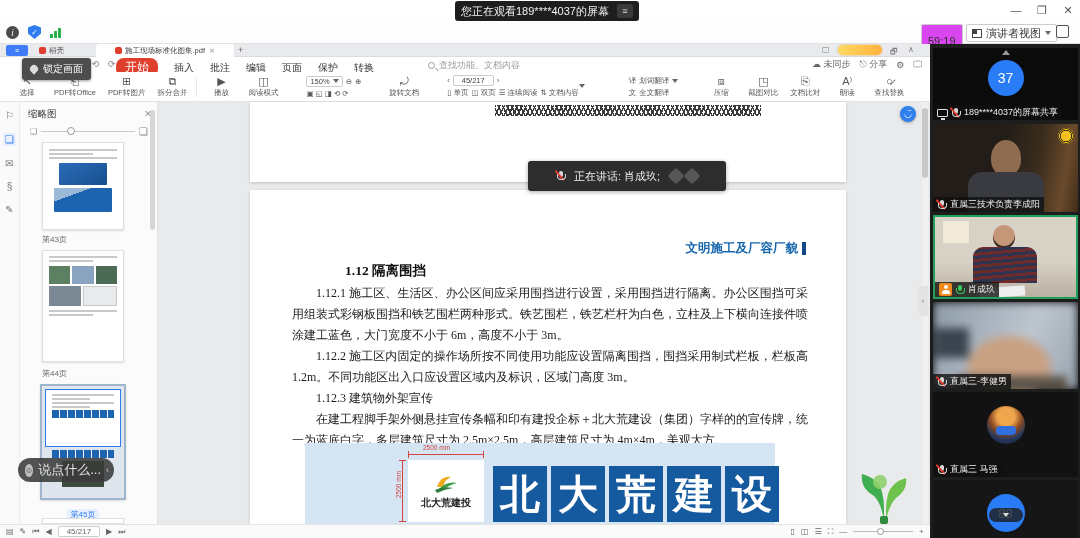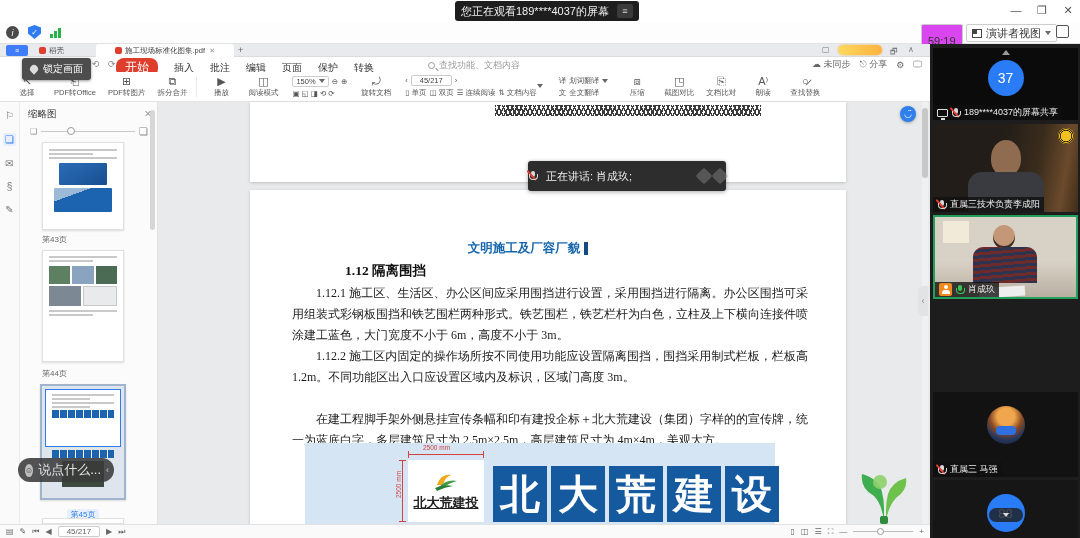--- a/index.html
+++ b/index.html
@@ -60,21 +60,21 @@
   .tooltip-lock{left:22px;top:58px;height:22px;background:#4d4d4d;border-radius:3px;color:#fff;
     display:flex;align-items:center;gap:5px;padding:0 8px;font-size:10px;z-index:30;box-shadow:0 1px 3px rgba(0,0,0,.4);}
   .pin-glyph{width:8px;height:8px;background:#ddd;border-radius:50% 50% 50% 0;transform:rotate(-45deg);}
   .undo-icons{left:92px;top:59px;color:#8a8a8a;font-size:9px;letter-spacing:3px;}
   
   .ribbon{left:0;top:72px;width:930px;height:30px;background:#fff;border-bottom:1px solid #e4e4e4;
     display:flex;align-items:center;padding-left:6px;}
   .rb{display:flex;flex-direction:column;align-items:center;justify-content:center;margin:0 6px;min-width:30px;}
   .rb .ic{font-size:11px;color:#555;line-height:12px;height:13px;}
   .rb .lb{font-size:7.5px;color:#555;white-space:nowrap;}
-  .rb2{display:flex;flex-direction:column;gap:2px;margin:0 8px;}
+  .rb2{display:flex;flex-direction:column;gap:2px;margin:0 22px;}
   .rline{display:flex;align-items:center;gap:3px;font-size:7.5px;color:#555;}
   .zoombox{border:1px solid #ccc;border-radius:2px;padding:0 3px;font-size:7.5px;color:#444;display:flex;gap:3px;align-items:center;}
   .pgbox{border:1px solid #ccc;border-radius:2px;padding:0 8px;font-size:7.5px;color:#444;}
   .vsep{width:1px;height:20px;background:#e8e8e8;margin:0 3px;}
   
   .content{left:0;top:102px;width:930px;height:422px;background:#e9eaec;overflow:hidden;}
   
   .lstrip{left:0;top:102px;width:20px;height:422px;background:#fafafa;border-right:1px solid #ececec;
     display:flex;flex-direction:column;align-items:center;padding-top:8px;gap:12px;}
   .lstrip span{font-size:10px;color:#777;}
@@ -93,35 +93,35 @@
   .bluebox{background:#1c63b0;border-radius:1px;}
   .minibanner{height:8px;margin:2px 6px;background:repeating-linear-gradient(90deg,#1c63b0 0 7px,#fff 7px 8px);}
   .scrollb{background:#d6d6d6;border-radius:3px;}
   
   .page{background:#fff;box-shadow:0 1px 3px rgba(0,0,0,.18);}
   .hatch{background:
      repeating-linear-gradient(64deg,transparent 0 2.5px,#3a3a3a 2.5px 4px),
      repeating-linear-gradient(-64deg,transparent 0 2.5px,#3a3a3a 2.5px 4px);}
   .docserif{font-family:"Liberation Serif","DejaVu Serif",serif;}
   .p44title{font-size:13px;color:#1a1a1a;letter-spacing:3px;text-align:center;}
-  .sechead{color:#1566ad;font-weight:bold;font-size:12.5px;display:flex;align-items:center;gap:4px;justify-content:center;}
+  .sechead{color:#1566ad;font-weight:bold;font-size:12.5px;display:flex;align-items:center;gap:4px;justify-content:flex-end;}
   .sechead .bar{width:4px;height:13px;background:#134a86;}
   .h112{font-weight:bold;font-size:13.5px;color:#111;}
   .para{font-size:12px;line-height:21px;color:#1b1b1b;text-align:justify;text-indent:2em;}
   
   .bannerfig{background:#d6e5f4;}
   .dim{color:#d4443f;font-size:6.5px;}
   .dimline-h{height:1px;background:#d4443f;position:relative;}
   .dimline-h::before,.dimline-h::after{content:"";position:absolute;top:-3px;width:1px;height:7px;background:#d4443f;}
   .dimline-h::before{left:0;} .dimline-h::after{right:0;}
   .dimline-v{width:1px;background:#d4443f;position:relative;}
   .dimline-v::before,.dimline-v::after{content:"";position:absolute;left:-3px;height:1px;width:7px;background:#d4443f;}
   .dimline-v::before{top:0;} .dimline-v::after{bottom:0;}
   .logobox{background:#fff;display:flex;flex-direction:column;align-items:center;justify-content:center;gap:1px;}
-  .logobox .cap{font-size:13px;font-weight:bold;color:#222;text-decoration:underline;}
+  .logobox .cap{font-size:10px;font-weight:bold;color:#222;}
   .bsq{width:54px;height:56px;background:#15599f;color:#fff;display:flex;align-items:center;justify-content:center;
     font-size:40px;font-weight:bold;font-family:"Liberation Serif","DejaVu Serif",serif;}
   
   .aibtn{width:16px;height:16px;border-radius:50%;background:#2f80ed;color:#fff;font-size:9px;
     display:flex;align-items:center;justify-content:center;box-shadow:0 1px 3px rgba(0,0,0,.3);}
   .collapse-handle{width:10px;height:30px;background:#e3e3e3;border-radius:5px 0 0 5px;color:#888;
     font-size:9px;display:flex;align-items:center;justify-content:center;}
   .docscroll{width:6px;background:#f0f0f0;}
   .docscroll i{display:block;width:6px;background:#c8c8c8;border-radius:3px;}
   .plant svg{display:block;}
@@ -134,21 +134,21 @@
   .statusbar .track i{position:absolute;left:24px;top:-3px;width:7px;height:7px;background:#fff;border:1px solid #999;border-radius:50%;}
   
   .chatbar{left:18px;top:458px;width:96px;height:24px;background:rgba(58,58,58,.88);border-radius:12px;
     display:flex;align-items:center;gap:5px;padding:0 7px;z-index:40;}
   .chatbar .emoji{width:13px;height:13px;border-radius:50%;background:#bdbdbd;color:#3a3a3a;font-size:8px;
     display:flex;align-items:center;justify-content:center;}
   .chatbar .ph{color:#e0e0e0;font-size:13px;white-space:nowrap;}
   .chatbar .lt{margin-left:auto;color:#cfcfcf;font-size:9px;}
   
   .toast{left:528px;top:161px;width:198px;height:30px;background:#2d2d2d;border-radius:3px;z-index:35;
-    display:flex;align-items:center;gap:8px;padding:0 0;box-shadow:0 1px 4px rgba(0,0,0,.35);}
+    display:flex;align-items:center;gap:8px;padding:0 28px;box-shadow:0 1px 4px rgba(0,0,0,.35);}
   .toast .txt{color:#f0f0f0;font-size:11px;white-space:nowrap;}
   .toast .blob{width:12px;height:12px;background:#8a8a8a;opacity:.45;transform:rotate(45deg);border-radius:2px;}
   
   .mic{position:relative;width:10px;height:12px;display:inline-block;flex:none;}
   .mic::before{content:"";position:absolute;left:3px;top:1px;width:4px;height:6px;background:#d8d8d8;border-radius:2px;}
   .mic::after{content:"";position:absolute;left:1px;top:4px;width:7px;height:5px;border:1px solid #d8d8d8;border-top:none;border-radius:0 0 4px 4px;}
   .mic.muted .slash{position:absolute;left:0;top:0;width:13px;height:2px;background:#e33b30;transform:rotate(48deg);transform-origin:0 0;border-radius:1px;}
   .mic.on::before{background:#35c75a;} .mic.on::after{border-color:#35c75a;}
   .screen-ic{width:11px;height:8px;border:1px solid #ddd;border-radius:1px;position:relative;flex:none;}
   .screen-ic::after{content:"";position:absolute;left:3px;top:8px;width:4px;height:2px;background:#ddd;}
@@ -391,20 +391,21 @@
   </div>
 
   <div class="abs page" style="left:250px;top:190px;width:596px;height:334px;">
     <div class="sechead docserif" style="position:absolute;left:0;top:50px;width:556px;">
       <span>文明施工及厂容厂貌</span>
         <span class="bar"></span>
     </div>
     <div class="docserif h112" style="position:absolute;left:95px;top:72px;">1.12 隔离围挡</div>
     <div class="docserif para" style="position:absolute;left:42px;top:93px;width:516px;">1.12.1 施工区、生活区、办公区间应采用围挡进行设置，采用围挡进行隔离。办公区围挡可采用组装式彩钢板围挡和铁艺围栏两种形式。铁艺围栏，铁艺栏杆为白色，立柱及上下横向连接件喷涂建工蓝色，大门宽度不小于 6m，高度不小于 3m。</div>
     <div class="docserif para" style="position:absolute;left:42px;top:156px;width:516px;">1.12.2 施工区内固定的操作场所按不同使用功能应设置隔离围挡，围挡采用制式栏板，栏板高 1.2m。不同功能区出入口应设置区域内及标识，区域门高度 3m。</div>
+    <div class="docserif para" style="position:absolute;left:42px;top:198px;width:516px;">1.12.3 建筑物外架宣传</div>
     <div class="docserif para" style="position:absolute;left:42px;top:219px;width:516px;">在建工程脚手架外侧悬挂宣传条幅和印有建投企标＋北大荒建设（集团）字样的的宣传牌，统一为蓝底白字，多层建筑尺寸为 2.5m×2.5m，高层建筑尺寸为 4m×4m，美观大方。</div>
 
     <div class="bannerfig" style="position:absolute;left:55px;top:253px;width:470px;height:81px;">
       <span class="dim" style="position:absolute;left:118px;top:1px;">2500 mm</span>
       <div class="dimline-h" style="position:absolute;left:103px;top:11px;width:76px;"></div>
       <span class="dim" style="position:absolute;left:80px;top:38px;transform:rotate(-90deg);transform-origin:center;">2500 mm</span>
       <div class="dimline-v" style="position:absolute;left:97px;top:17px;height:62px;"></div>
       <div class="logobox" style="position:absolute;left:103px;top:17px;width:76px;height:62px;">
         <svg width="26" height="22" viewBox="0 0 26 22">
           <path d="M4 14 Q8 2 18 4 Q12 6 10 14 Z" fill="#f0a81c"></path>
@@ -505,20 +506,33 @@
     <div style="position:absolute;left:50%;top:16px;transform:translateX(-50%);width:30px;height:36px;border-radius:50% 50% 45% 45%;background:#8f6c50;"></div>
     <div style="position:absolute;left:50%;top:48px;transform:translateX(-50%);width:76px;height:40px;border-radius:14px 14px 0 0;background:#3a3b40;"></div>
     <div class="label">
       <span class="mic muted">
           <span class="slash"></span>
         </span>
       <span>直属三技术负责李成阳</span>
     </div>
   </div>
 
+  <div class="abs tile" style="top:302px;height:87px;">
+    <div style="position:absolute;inset:0;filter:blur(4px);background:linear-gradient(115deg,#8d9aa8,#bdc6cf 60%,#9aa5b0);">
+      <div style="position:absolute;left:2px;top:26px;width:34px;height:30px;background:#39444f;"></div>
+      <div style="position:absolute;left:34px;top:34px;width:84px;height:66px;border-radius:50%;background:#c9a183;"></div>
+      <div style="position:absolute;left:24px;top:74px;width:110px;height:16px;background:#5a5248;"></div>
+    </div>
+    <div class="label">
+      <span class="mic muted">
+          <span class="slash"></span>
+        </span>
+      <span>直属三-李健男</span>
+    </div>
+  </div>
 
   <div class="abs tile" style="top:392px;height:85px;background:#121212;">
     <div style="position:absolute;left:50%;top:14px;transform:translateX(-50%);width:38px;height:38px;border-radius:50%;background:radial-gradient(circle at 50% 28%,#f0a64c 0 26%,#8a4a22 48%,#25365c 70%,#141e33);overflow:hidden;">
       <div style="position:absolute;left:9px;top:20px;width:20px;height:9px;border-radius:4px;background:#2f6fe0;"></div>
     </div>
     <div class="label">
       <span class="mic muted">
           <span class="slash"></span>
         </span>
       <span>直属三 马强</span>

